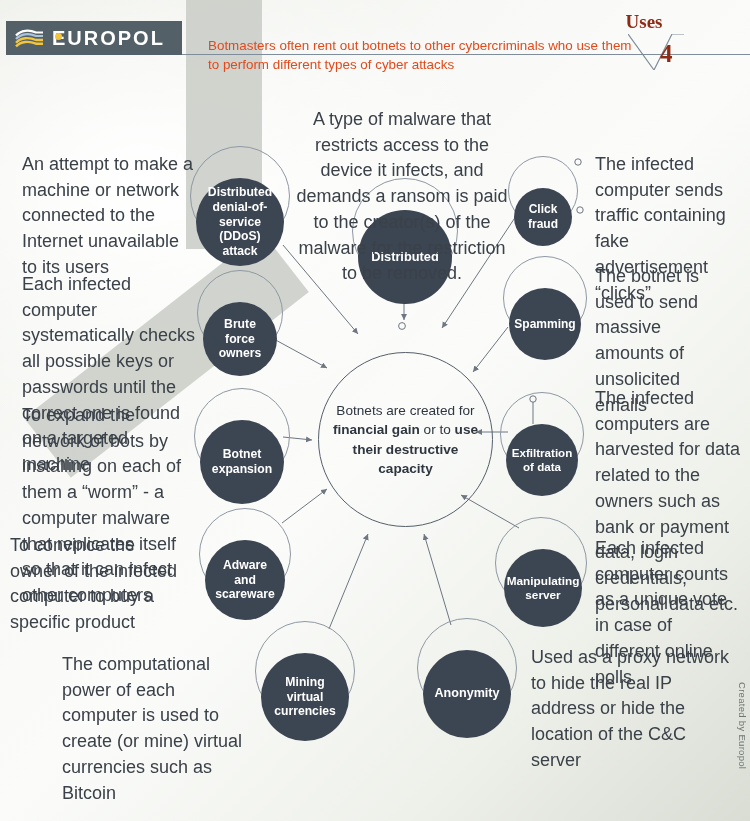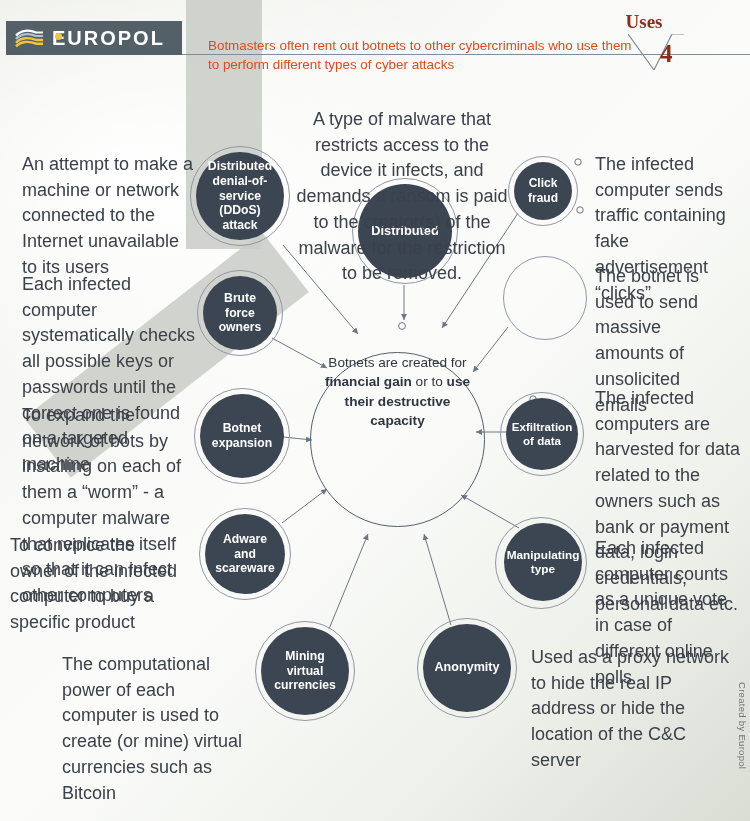--- a/index.html
+++ b/index.html
@@ -56,32 +56,33 @@
   }
   
   #wires{position:absolute;left:0;top:0;width:750px;height:821px;}
   
   .node{
     position:absolute;border-radius:50%;
     background:#3c4552;color:#ffffff;
     display:flex;align-items:center;justify-content:center;text-align:center;
     font-weight:700;line-height:1.22;
     box-sizing:border-box;
+    margin-top:26px;
   }
   .node span{display:block;padding:0 6px;}
   .ring{
     position:absolute;border-radius:50%;
     border:1px solid #8f98a3;
     box-sizing:border-box;pointer-events:none;
   }
   
   #hub{
-    position:absolute;left:310px;top:352px;width:175px;height:175px;
+    position:absolute;left:318px;top:352px;width:175px;height:175px;
     border-radius:50%;border:1.4px solid #555f6b;box-sizing:border-box;
-    display:flex;align-items:flex-start;justify-content:center;
+    display:flex;align-items:center;justify-content:center;
     background:transparent;
   }
   #hub-text{
     width:150px;text-align:center;color:#2f3640;
     font-size:13.6px;line-height:1.42;
   }
   #hub-text b{font-weight:700;}
   
   .note{
     position:absolute;color:#3b4149;font-size:18px;line-height:1.43;
@@ -188,29 +189,32 @@
     <span>Mining virtual currencies</span>
   </div>
 
   <div class="ring" style="left:417px;top:618px;width:100px;height:100px;"></div>
   <div class="node" style="left:423px;top:624px;width:88px;height:88px;font-size:12.6px;">
     <span>Anonymity</span>
   </div>
 
   <div class="ring" style="left:495px;top:517px;width:92px;height:92px;"></div>
   <div class="node" style="left:504px;top:523px;width:78px;height:78px;font-size:11.8px;">
-    <span>Manipulating type</span>
+    <span>Manipulating server</span>
   </div>
 
   <div class="ring" style="left:500px;top:392px;width:84px;height:84px;"></div>
   <div class="node" style="left:506px;top:398px;width:72px;height:72px;font-size:11.6px;">
     <span>Exfiltration of data</span>
   </div>
 
   <div class="ring" style="left:503px;top:256px;width:84px;height:84px;"></div>
+  <div class="node" style="left:509px;top:262px;width:72px;height:72px;font-size:12px;">
+    <span>Spamming</span>
+  </div>
 
   <div class="ring" style="left:508px;top:156px;width:70px;height:70px;"></div>
   <div class="node" style="left:514px;top:162px;width:58px;height:58px;font-size:12px;">
     <span>Click fraud</span>
   </div>
   <svg style="position:absolute;left:500px;top:148px;width:90px;height:90px;" viewBox="0 0 90 90">
     <circle cx="78" cy="14" r="3.2" fill="none" stroke="#6d7681" stroke-width="1"></circle>
     <circle cx="80" cy="62" r="3.2" fill="none" stroke="#6d7681" stroke-width="1"></circle>
   </svg>
 

